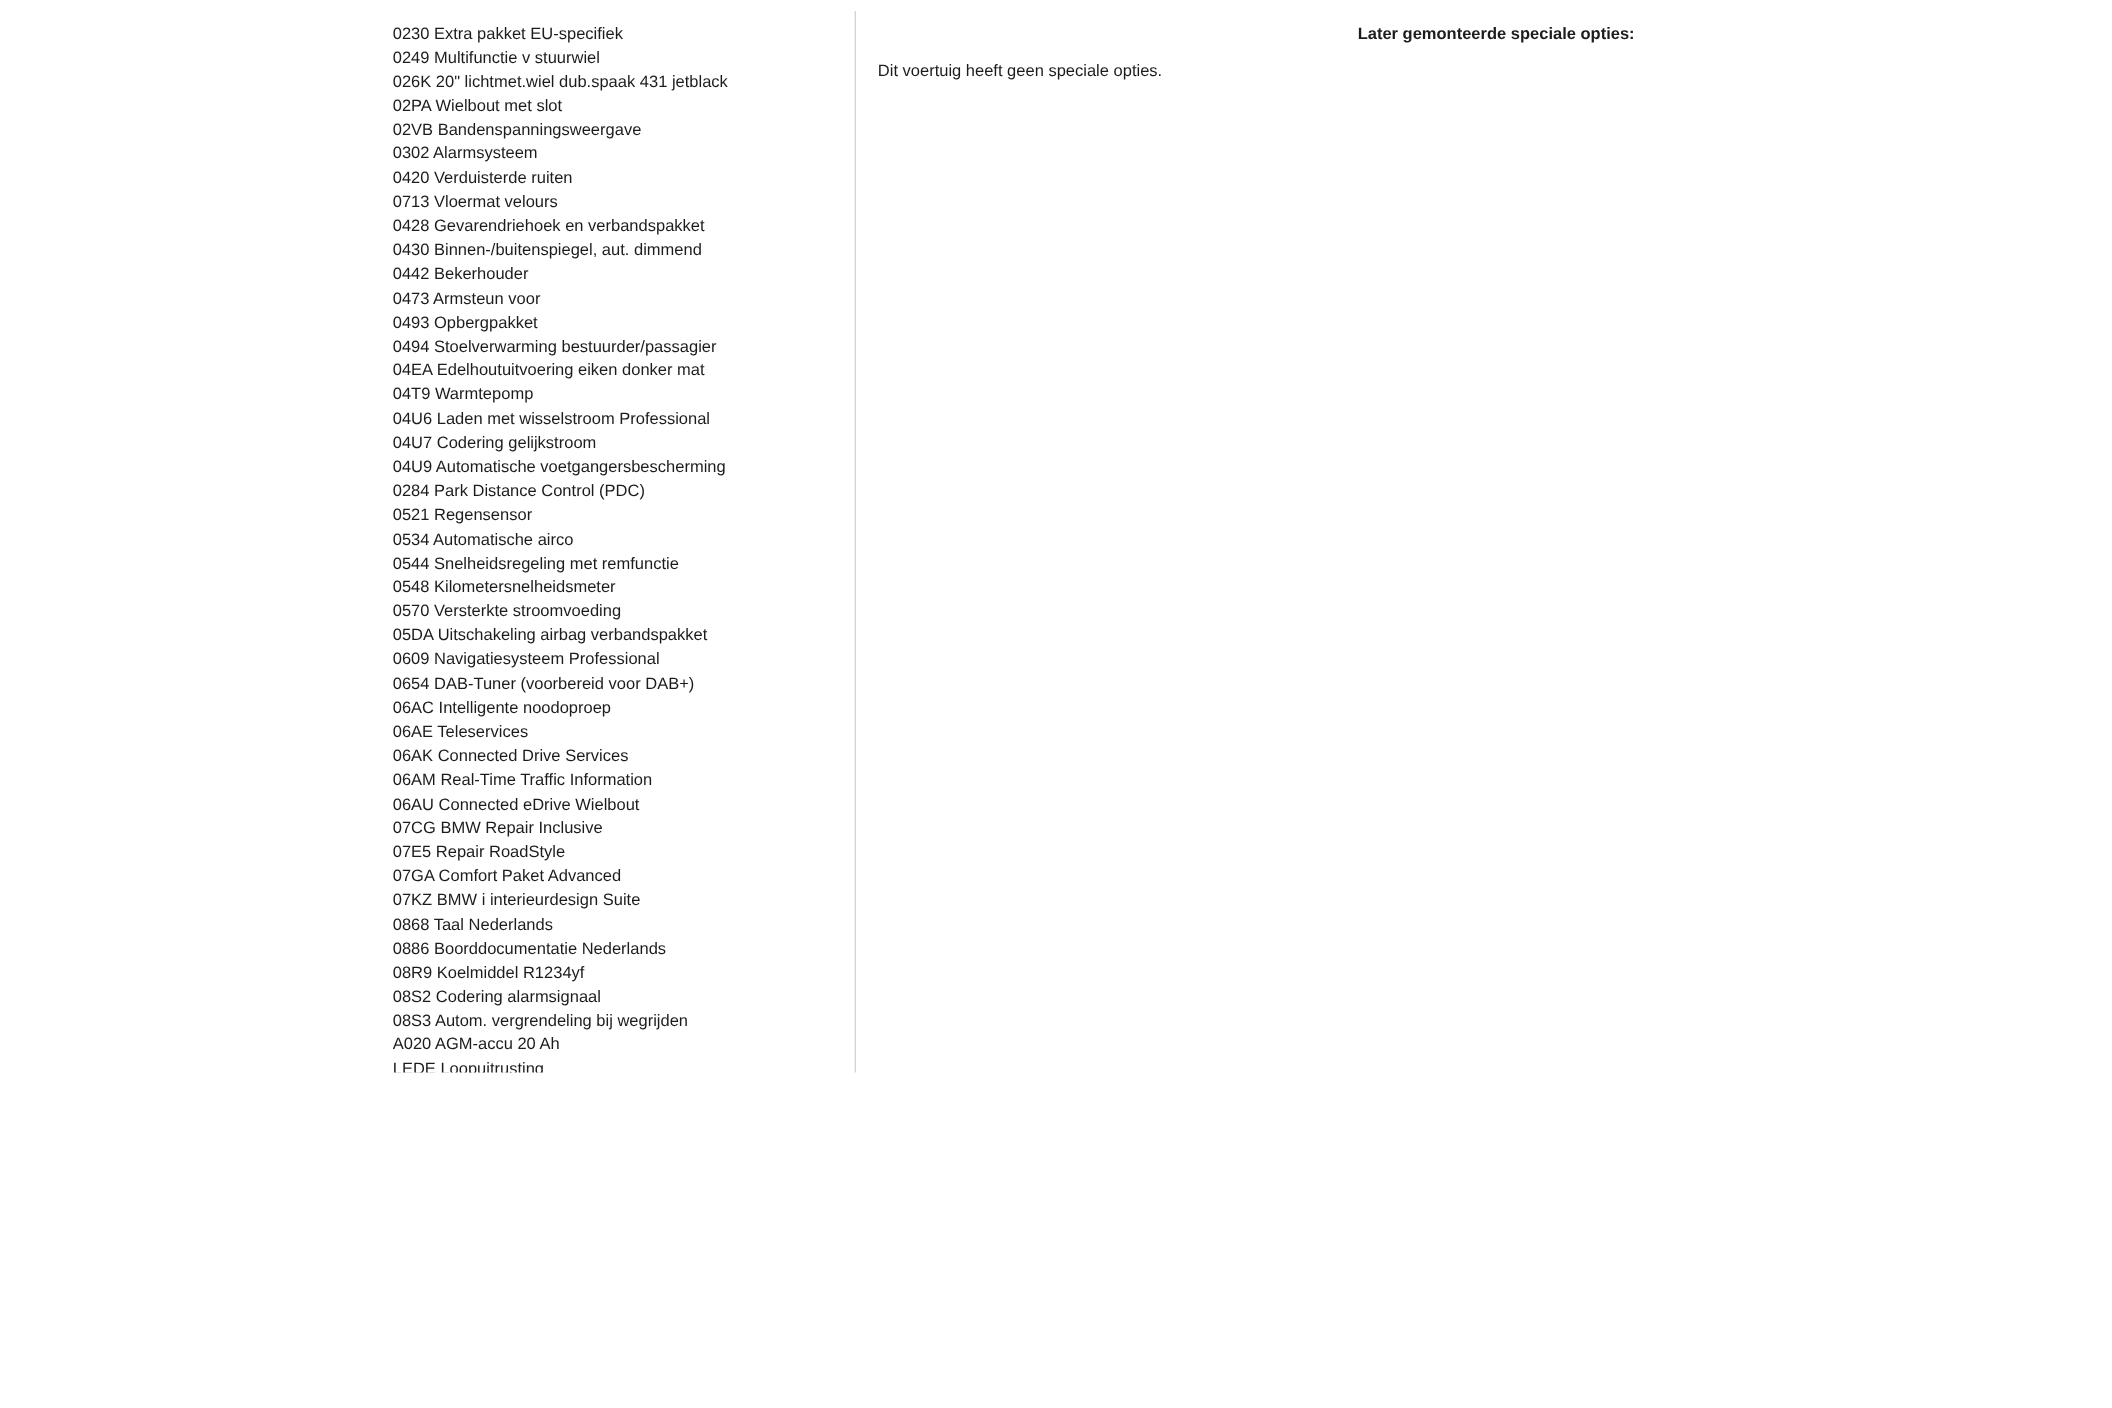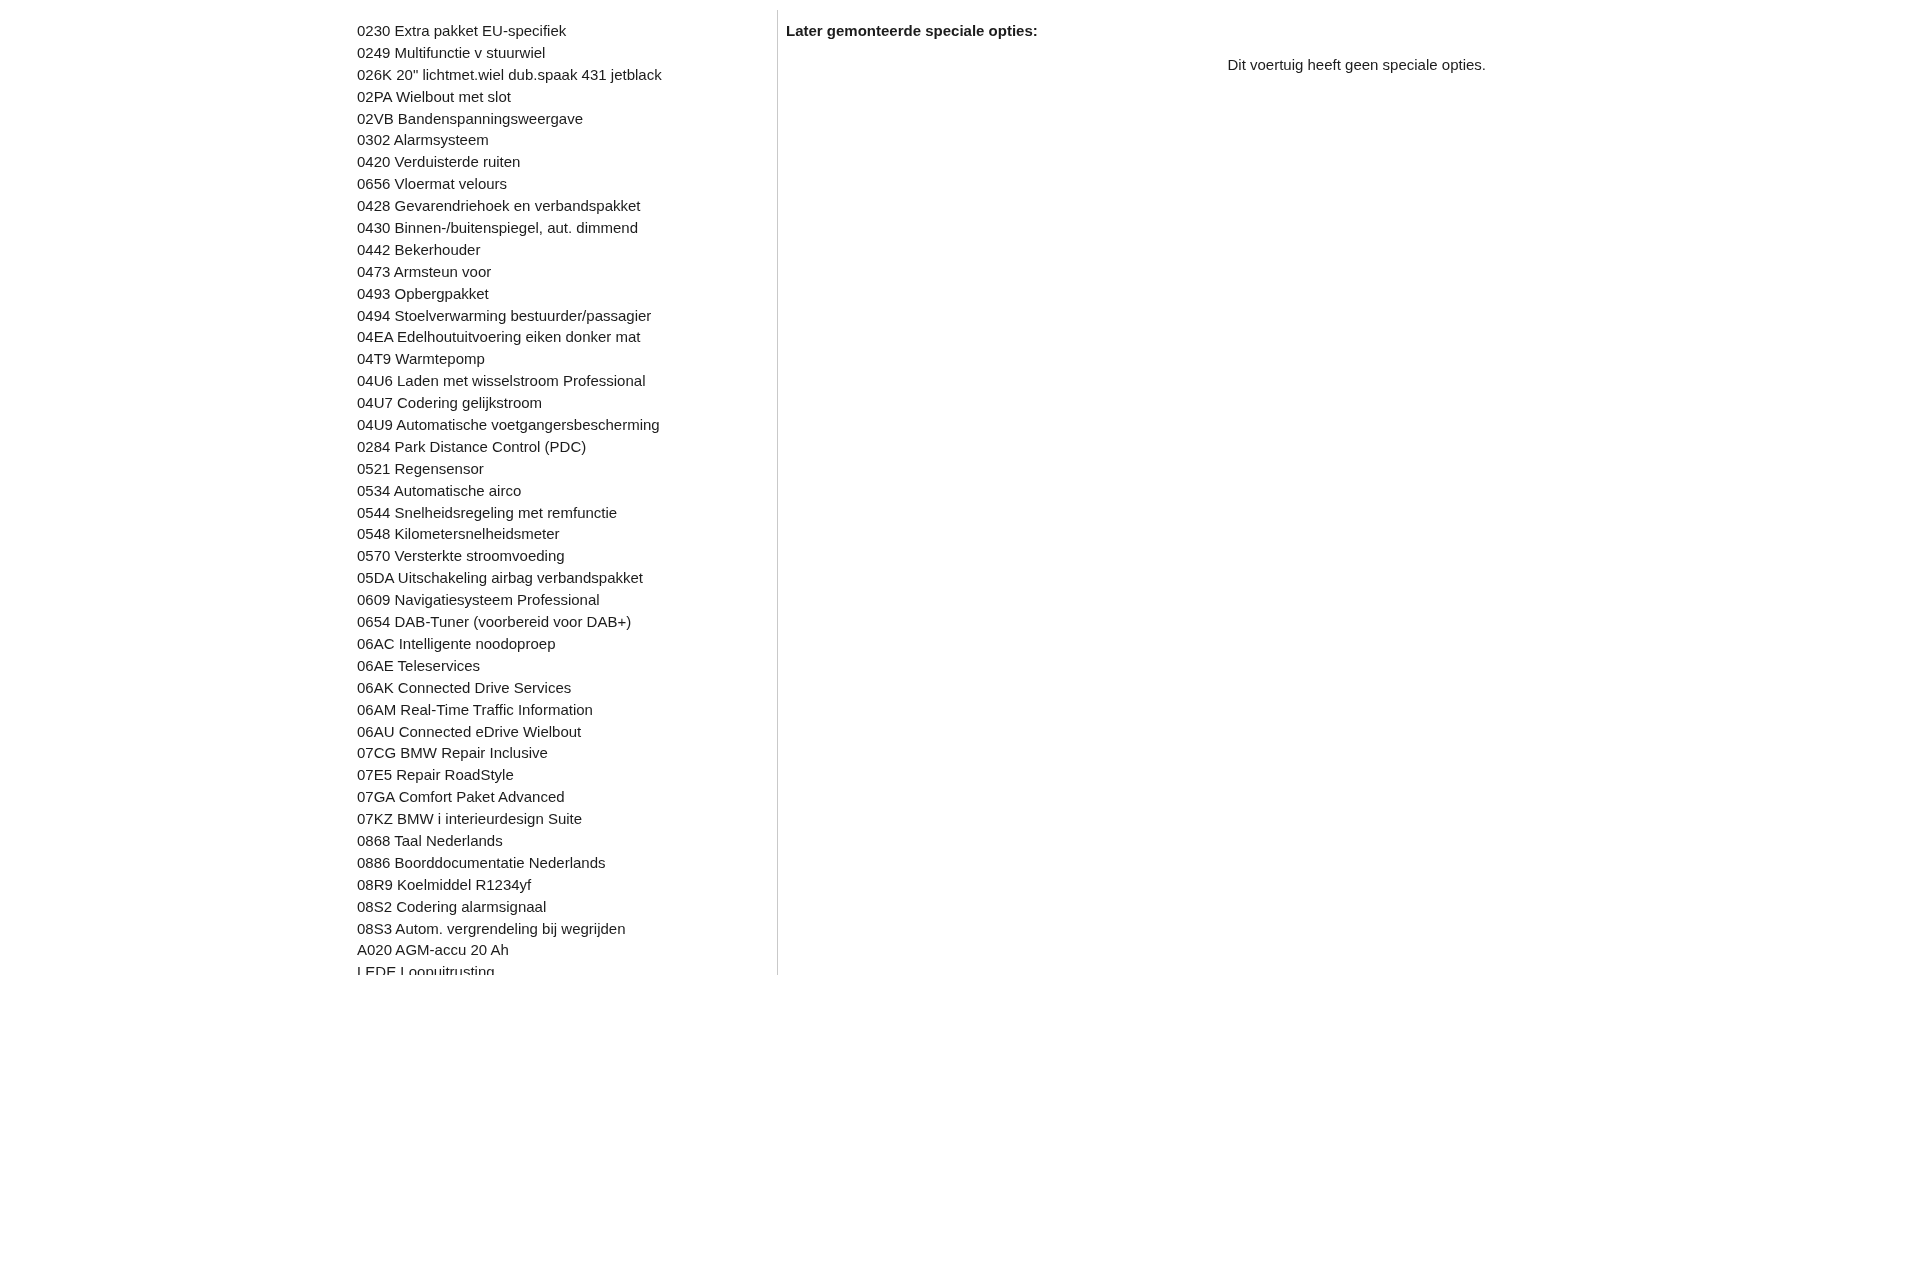--- a/index.html
+++ b/index.html
@@ -43,41 +43,41 @@
     left: 786px;
     top: 20px;
     width: 700px;
     color: #1c1c1c;
     font-size: 15px;
   }
   .special-options-heading {
     font-weight: bold;
     line-height: 22px;
     margin: 0 0 12px 0;
+    text-align: right;
   }
   .special-options-body {
     line-height: 22px;
-    margin: 0;
-    text-align: right;
+    margin: 12px;
   }
 </style>
 </head>
 <body>
 
 <div class="screen">
 
   <div class="options-list">
       <div class="option-item">0230 Extra pakket EU-specifiek</div>
       <div class="option-item">0249 Multifunctie v stuurwiel</div>
       <div class="option-item">026K 20" lichtmet.wiel dub.spaak 431 jetblack</div>
       <div class="option-item">02PA Wielbout met slot</div>
       <div class="option-item">02VB Bandenspanningsweergave</div>
       <div class="option-item">0302 Alarmsysteem</div>
       <div class="option-item">0420 Verduisterde ruiten</div>
-      <div class="option-item">0656 Vloermat velours</div>
+      <div class="option-item">0713 Vloermat velours</div>
       <div class="option-item">0428 Gevarendriehoek en verbandspakket</div>
       <div class="option-item">0430 Binnen-/buitenspiegel, aut. dimmend</div>
       <div class="option-item">0442 Bekerhouder</div>
       <div class="option-item">0473 Armsteun voor</div>
       <div class="option-item">0493 Opbergpakket</div>
       <div class="option-item">0494 Stoelverwarming bestuurder/passagier</div>
       <div class="option-item">04EA Edelhoutuitvoering eiken donker mat</div>
       <div class="option-item">04T9 Warmtepomp</div>
       <div class="option-item">04U6 Laden met wisselstroom Professional</div>
       <div class="option-item">04U7 Codering gelijkstroom</div>

